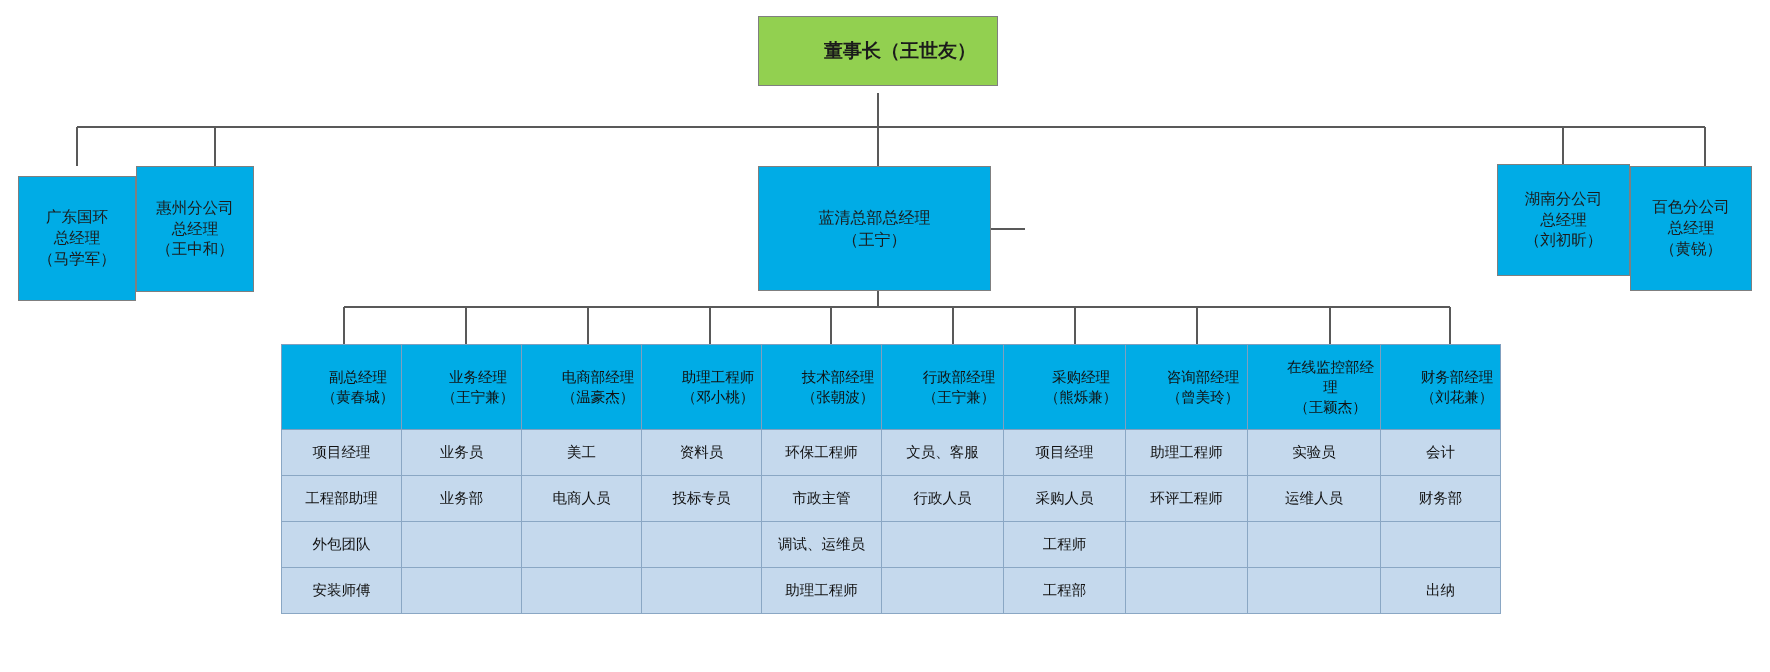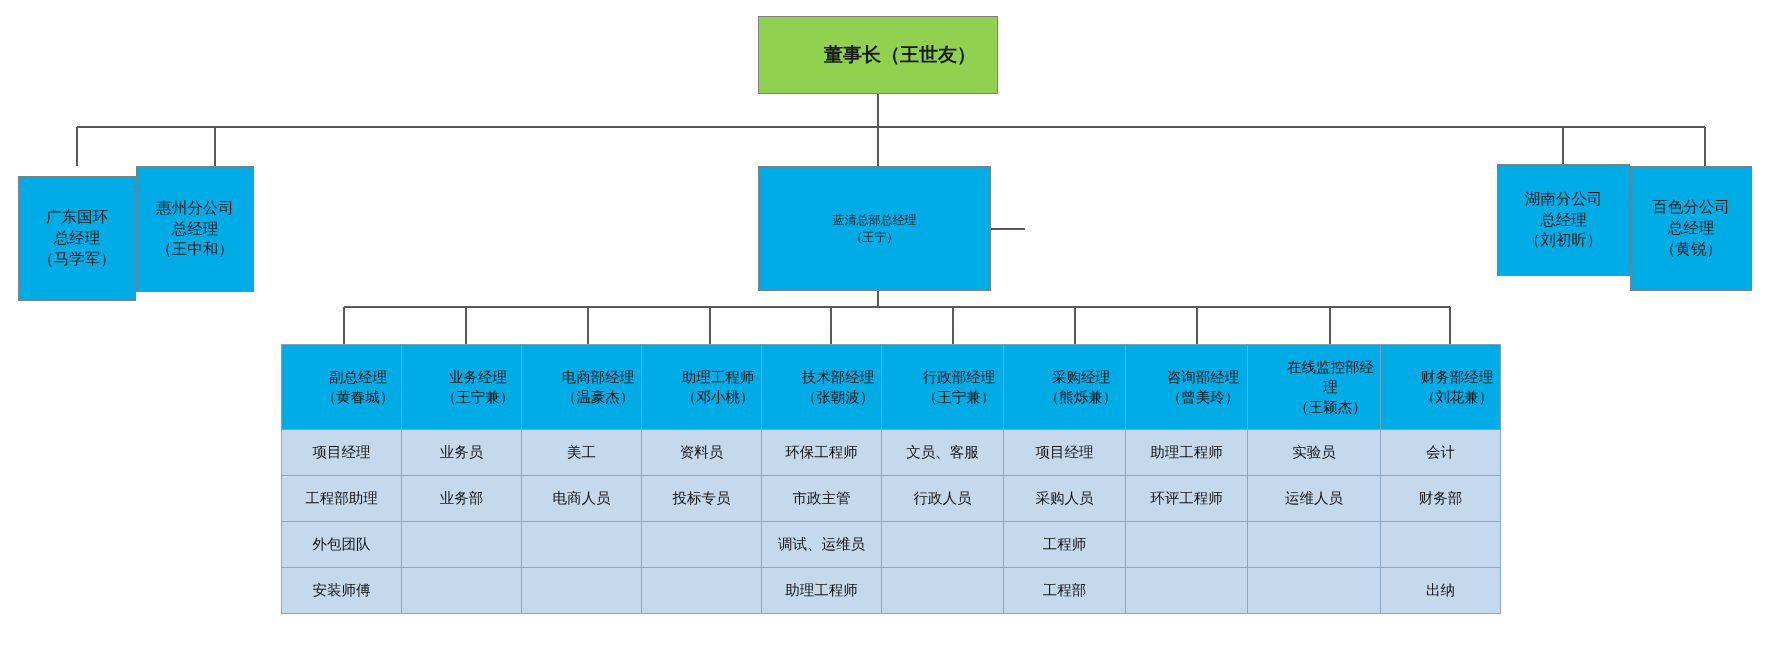--- a/index.html
+++ b/index.html
@@ -39,21 +39,21 @@
     white-space: pre-line;
     border: 1px solid #7f7f7f;
   }
   .node-chairman {
     background: #92d050;
     font-size: 19px;
     font-weight: bold;
   }
   .node-blue {
     background: #00ace6;
-    font-size: 12px;
+    font-size: 16px;
   }
   .node-blue.small {
     font-size: 15.5px;
   }
   .dept-table {
     position: absolute;
     border-collapse: collapse;
     table-layout: fixed;
   }
   .dept-table th {
@@ -106,21 +106,21 @@
       <line x1="710" y1="307" x2="710" y2="344"></line>
       <line x1="831" y1="307" x2="831" y2="344"></line>
       <line x1="953" y1="307" x2="953" y2="344"></line>
       <line x1="1075" y1="307" x2="1075" y2="344"></line>
       <line x1="1197" y1="307" x2="1197" y2="344"></line>
       <line x1="1330" y1="307" x2="1330" y2="344"></line>
       <line x1="1450" y1="307" x2="1450" y2="344"></line>
     </g>
   </svg>
 
-  <div class="node node-chairman" style="left:758px; top:16px; width:240px; height:78px;padding-left:44px;">
+  <div class="node node-chairman" style="left:758px; top:16px; width:240px; height:70px;padding-left:44px;">
     <span>董事长（王世友）</span>
   </div>
 
   <div class="node node-blue small" style="left:18px; top:176px; width:118px; height:125px;">
     <span>广东国环
 总经理
 （马学军）</span>
   </div>
   <div class="node node-blue small" style="left:136px; top:166px; width:118px; height:126px;">
     <span>惠州分公司

